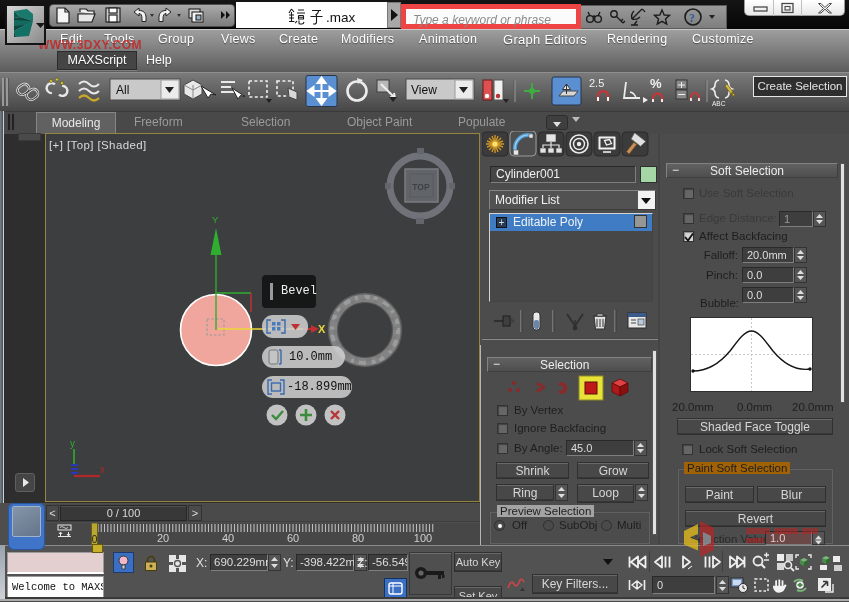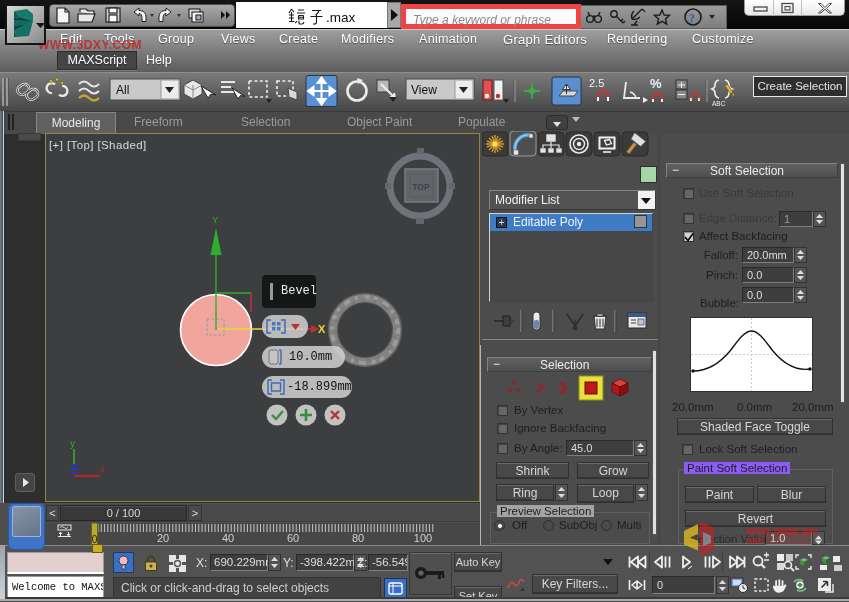--- a/index.html
+++ b/index.html
@@ -565,20 +565,21 @@
         <path d="M-2.5 -3.5 l5 -1 l2 4 l-5 1.5 z" fill="none" stroke="#f0f0f0" stroke-width="1.3"></path>
         <rect x="-4" y="7" width="8" height="2" fill="#c8c8c8"></rect>
       </g>
 
  <g transform="translate(152,14) rotate(38)">
         <rect x="-1.8" y="-2" width="3.6" height="12" fill="#c89058" stroke="#6a4a20" stroke-width=".6"></rect>
         <path d="M-7 -10 h14 l-1 7 h-12 z" fill="#e0e0e0" stroke="#666" stroke-width=".7"></path>
       </g>
 </svg>
 
+<div class="abs fld" style="left:490px;top:166px;width:146px;height:17px;font-size:12px;color:#efefef;line-height:15px;padding-left:5px;background:#454545;">Cylinder001</div>
 <div class="abs" style="left:640px;top:166px;width:17px;height:17px;background:#a5d6a5;border:1px solid #2f2f2f;"></div>
 
 <div class="abs" style="left:489px;top:190px;width:167px;height:20px;background:#525252;border:1px solid #848484;border-right-color:#3a3a3a;border-bottom-color:#3a3a3a;color:#f0f0f0;font-size:12px;line-height:18px;padding-left:5px;">Modifier List</div>
 <div class="abs" style="left:637px;top:191px;width:18px;height:18px;background:#f2f2f2;border-left:1px solid #555;"></div>
 <div class="abs" style="left:641px;top:198px;width:0;height:0;border-left:5px solid transparent;border-right:5px solid transparent;border-top:6px solid #111;"></div>
 
 <div class="abs" style="left:489px;top:213px;width:164px;height:89px;background:#474747;border:1px solid #d4d4d4;border-right-color:#444;border-bottom-color:#444;"></div>
 <div class="abs" style="left:490px;top:214px;width:162px;height:17px;background:#3f7cc4;"></div>
 <div class="abs" style="left:496px;top:217px;width:11px;height:11px;background:#2a3a52;border:1px solid #111;color:#cfe0f0;font-size:10px;line-height:9px;text-align:center;">+</div>
 <div class="abs" style="left:513px;top:215px;color:#eef2f6;font-size:12px;">Editable Poly</div>
@@ -732,21 +733,21 @@
  <circle cx="2" cy="53" r="1.7" fill="#111"></circle>
       <circle cx="119" cy="51" r="1.7" fill="#111"></circle>
 </svg>
 <div class="abs lbl" style="left:672px;top:401px;">20.0mm</div>
 <div class="abs lbl" style="left:737px;top:401px;">0.0mm</div>
 <div class="abs lbl" style="left:792px;top:401px;">20.0mm</div>
 <div class="abs btn" style="left:677px;top:418px;width:156px;height:17px;line-height:16px;">Shaded Face Toggle</div>
 <div class="abs chk" style="left:682px;top:444px;"></div>
     <div class="abs lbl" style="left:699px;top:443px;">Lock Soft Selection</div>
 <div class="abs" style="left:677px;top:468px;width:157px;height:77px;border:1px solid #4a4a4a;box-shadow:inset 0 0 0 1px rgba(255,255,255,.12);"></div>
-<div class="abs lbl" style="left:684px;top:462px;background:#8b5cf6;padding:0 3px;">Paint Soft Selection</div>
+<div class="abs lbl" style="left:684px;top:462px;background:#a16207;padding:0 3px;">Paint Soft Selection</div>
 <div class="abs btn" style="left:685px;top:486px;width:69px;height:17px;line-height:16px;">Paint</div>
 <div class="abs btn" style="left:757px;top:486px;width:69px;height:17px;line-height:16px;">Blur</div>
 <div class="abs btn" style="left:685px;top:510px;width:141px;height:17px;line-height:16px;">Revert</div>
 <div class="abs lbl" style="left:690px;top:533px;color:#2a2a2a;">Selection Value:</div>
 <div class="abs fld" style="left:765px;top:531px;width:47px;height:14px;line-height:12px;padding-left:4px;background:#6a4848;color:#e8c8c8;">1.0</div>
 <div class="abs spin" style="left:812px;top:531px;height:14px;"><svg width="11" height="12">
         <path d="M5.5 1.5 l3.5 4 h-7 z" fill="#ddd"></path>
         <path d="M5.5 10.5 l3.5 -4 h-7 z" fill="#ddd"></path>
       </svg></div>
 
@@ -808,21 +809,20 @@
       </svg></div>
 <div class="abs" style="left:283px;top:556px;color:#e0e0e0;font-size:12px;">Y:</div>
 <div class="abs fld" style="left:296px;top:554px;width:58px;height:17px;line-height:15px;padding-left:3px;font-size:11.5px;">-398.422m</div>
 <div class="abs spin" style="left:354px;top:554px;height:17px;"><svg width="11" height="15">
         <path d="M5.5 2 l3.5 4 h-7 z" fill="#ddd"></path>
         <path d="M5.5 13 l3.5 -4 h-7 z" fill="#ddd"></path>
       </svg></div>
 <div class="abs" style="left:357px;top:556px;color:#e0e0e0;font-size:12px;">Z:</div>
 <div class="abs fld" style="left:368px;top:554px;width:40px;overflow:hidden;height:17px;line-height:15px;padding-left:3px;font-size:11.5px;">-56.549</div>
 
-<div class="abs" style="left:113px;top:577px;width:268px;height:22px;background:#424242;border:1px solid #333333;border-bottom-color:#888;color:#cfcfcf;font-size:12px;line-height:20px;padding-left:7px;">Click or click-and-drag to select objects</div>
 <div class="abs" style="left:384px;top:578px;width:23px;height:21px;background:#3a6fc4;border:1px solid #16335e;"></div>
 <svg class="abs" style="left:384px;top:578px;" width="23" height="21" viewBox="0 0 23 21">
       <rect x="5" y="5" width="13" height="11" rx="2" fill="none" stroke="#fff" stroke-width="1.4"></rect>
       <path d="M9 5 v11 M5 8 h13" stroke="#fff" stroke-width="1" fill="none"></path>
     </svg>
 
 <div class="abs" style="left:409px;top:552px;width:43px;height:43px;background:#4f4f4f;border:1px solid #383838;box-shadow:inset 0 1px 0 rgba(255,255,255,.18);"></div>
 <svg class="abs" style="left:409px;top:552px;" width="43" height="43" viewBox="0 0 43 43">
       <g fill="#1a1a1a">
         <circle cx="12" cy="21" r="6"></circle>

